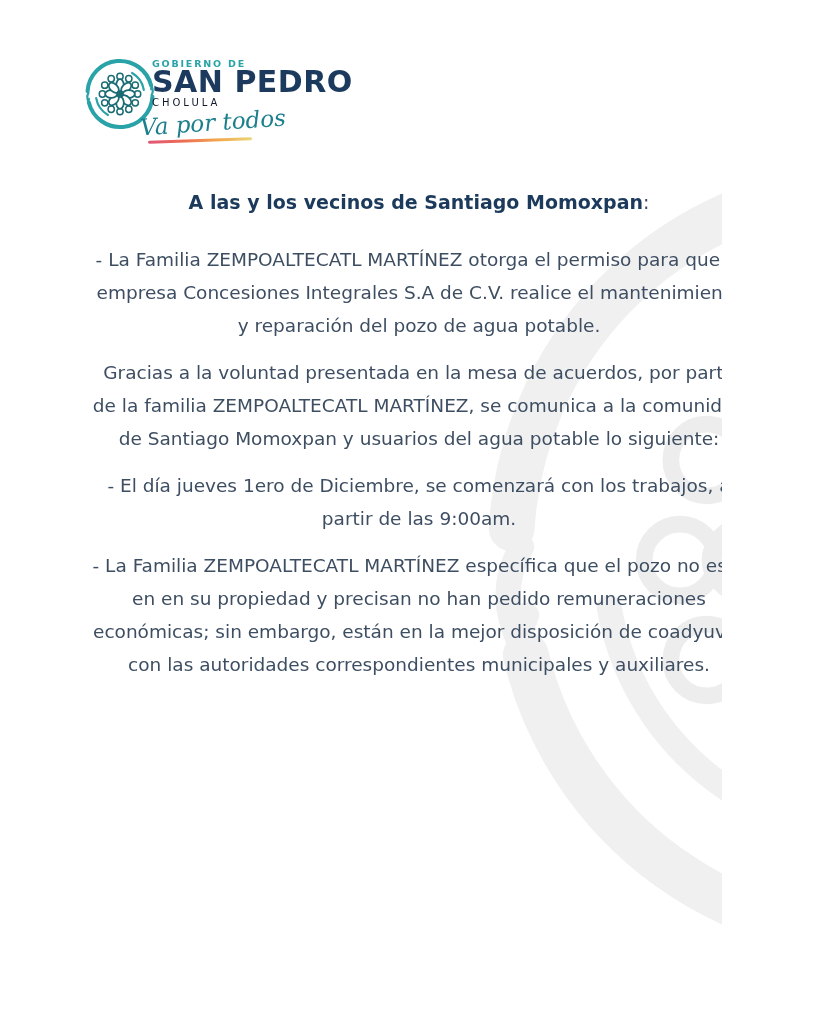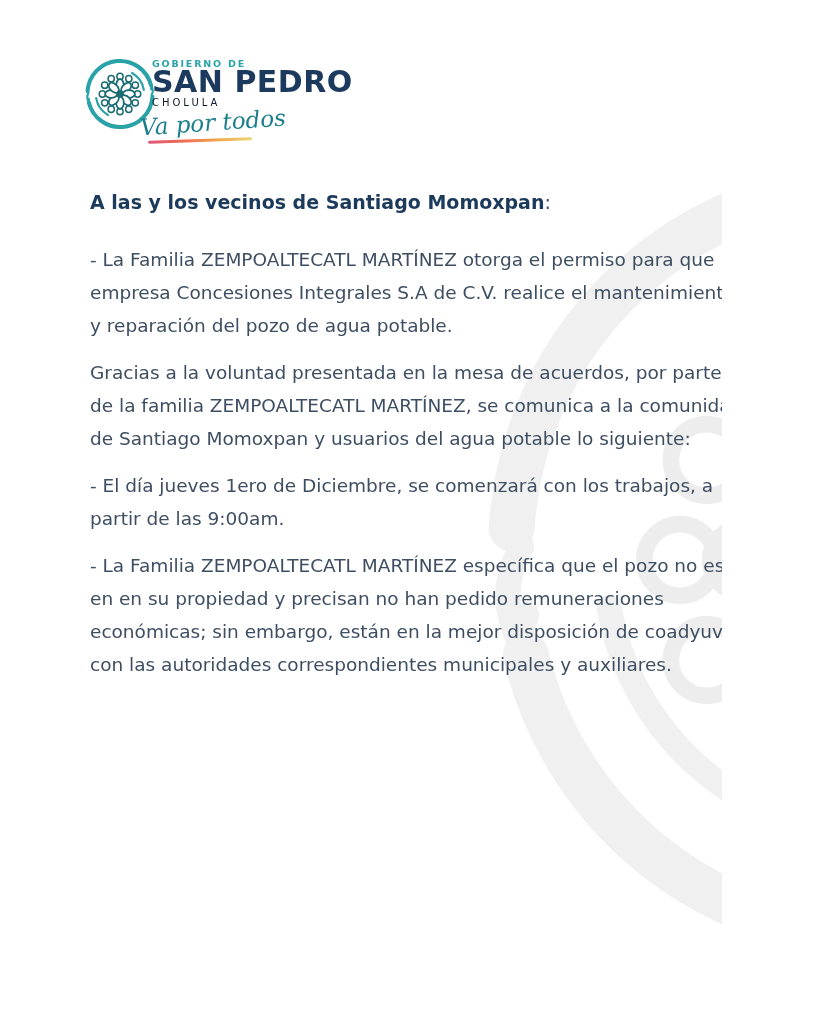--- a/index.html
+++ b/index.html
@@ -38,21 +38,21 @@
     font-style:italic;font-size:23px;color:#1B7F8C;
     transform:rotate(-4deg);white-space:nowrap;
   }
   .slogan-underline{
     margin-top:3px;margin-left:8px;width:104px;height:3px;border-radius:2px;
     background:linear-gradient(90deg,#e05577 0%,#ee6e52 35%,#f2a94e 68%,#e9d678 100%);
     transform:rotate(-2deg);
   }
   
   .content{
-    position:absolute;left:90px;top:186px;width:658px;z-index:1;
+    position:absolute;left:90px;top:186px;width:658px;z-index:1;text-align:center;
   }
   .salutation{
     font-size:19px;font-weight:bold;color:#1C3A5C;
     margin:0 0 24px 0;line-height:33px;
   }
   .salutation .colon{font-weight:normal;color:#3E4E62;}
   .content p{
     font-size:18.5px;line-height:33px;color:#3E4E62;
     margin:0 0 14px 0;white-space:pre-wrap;
   }

